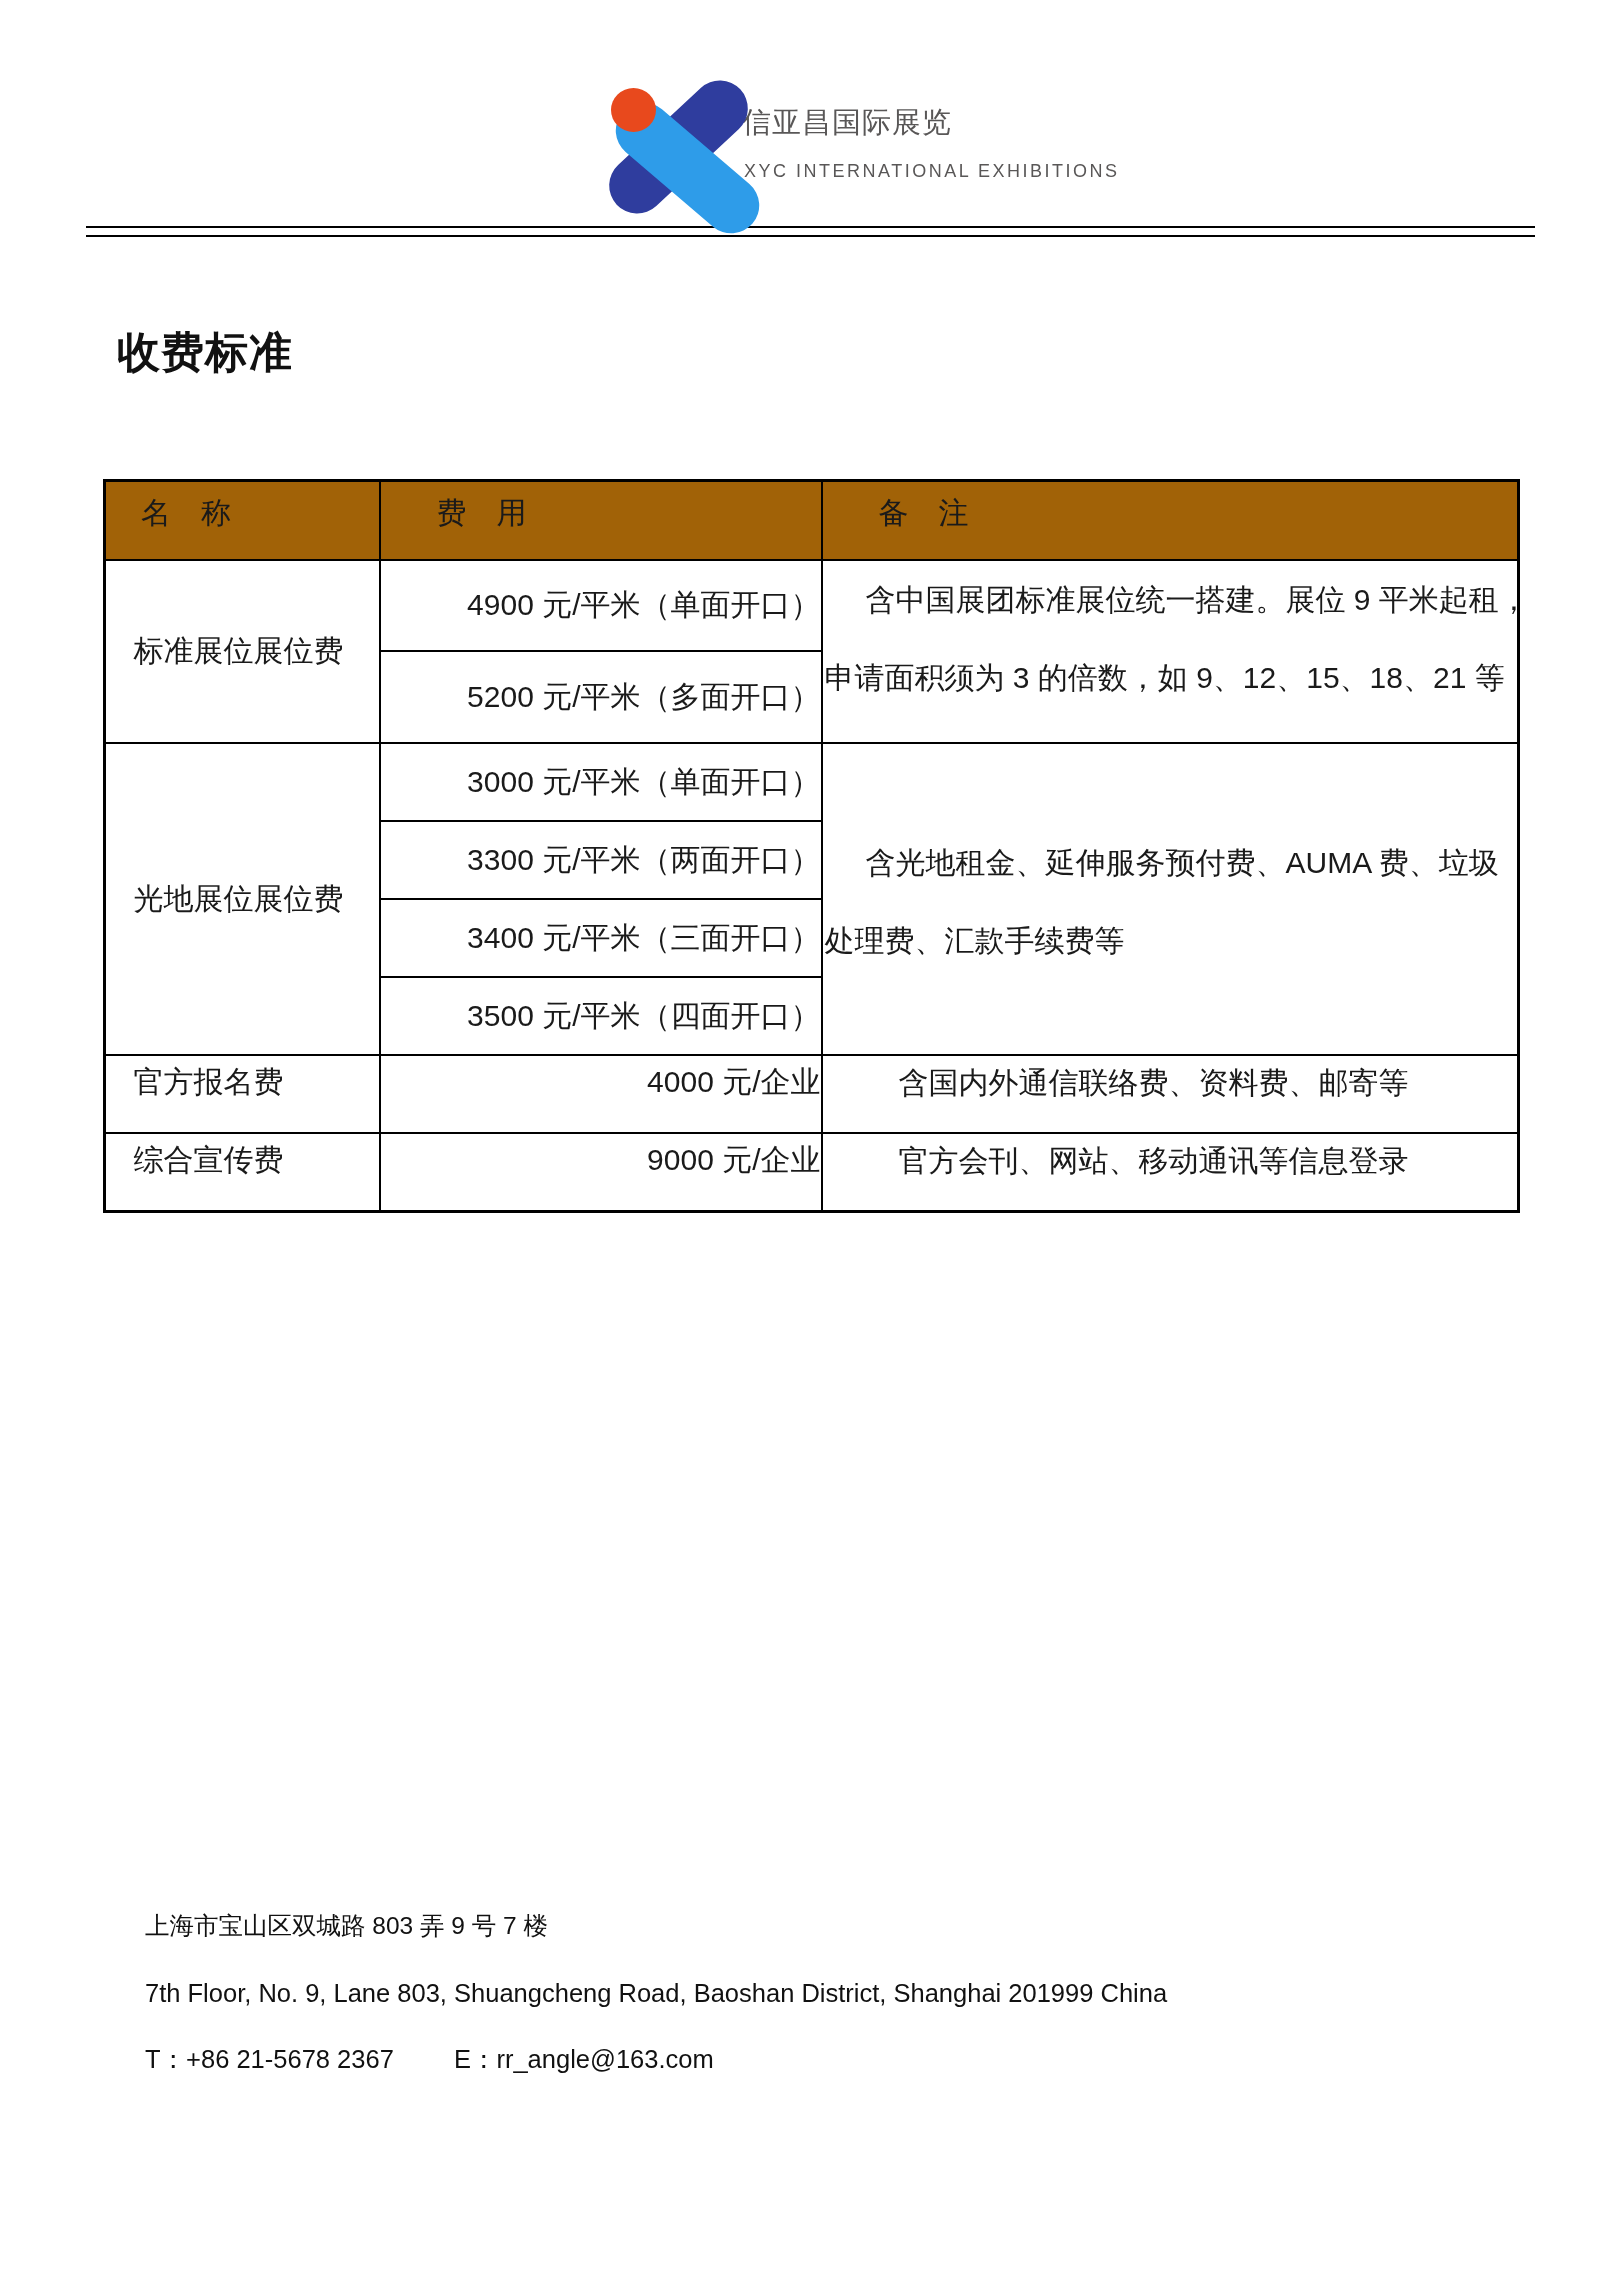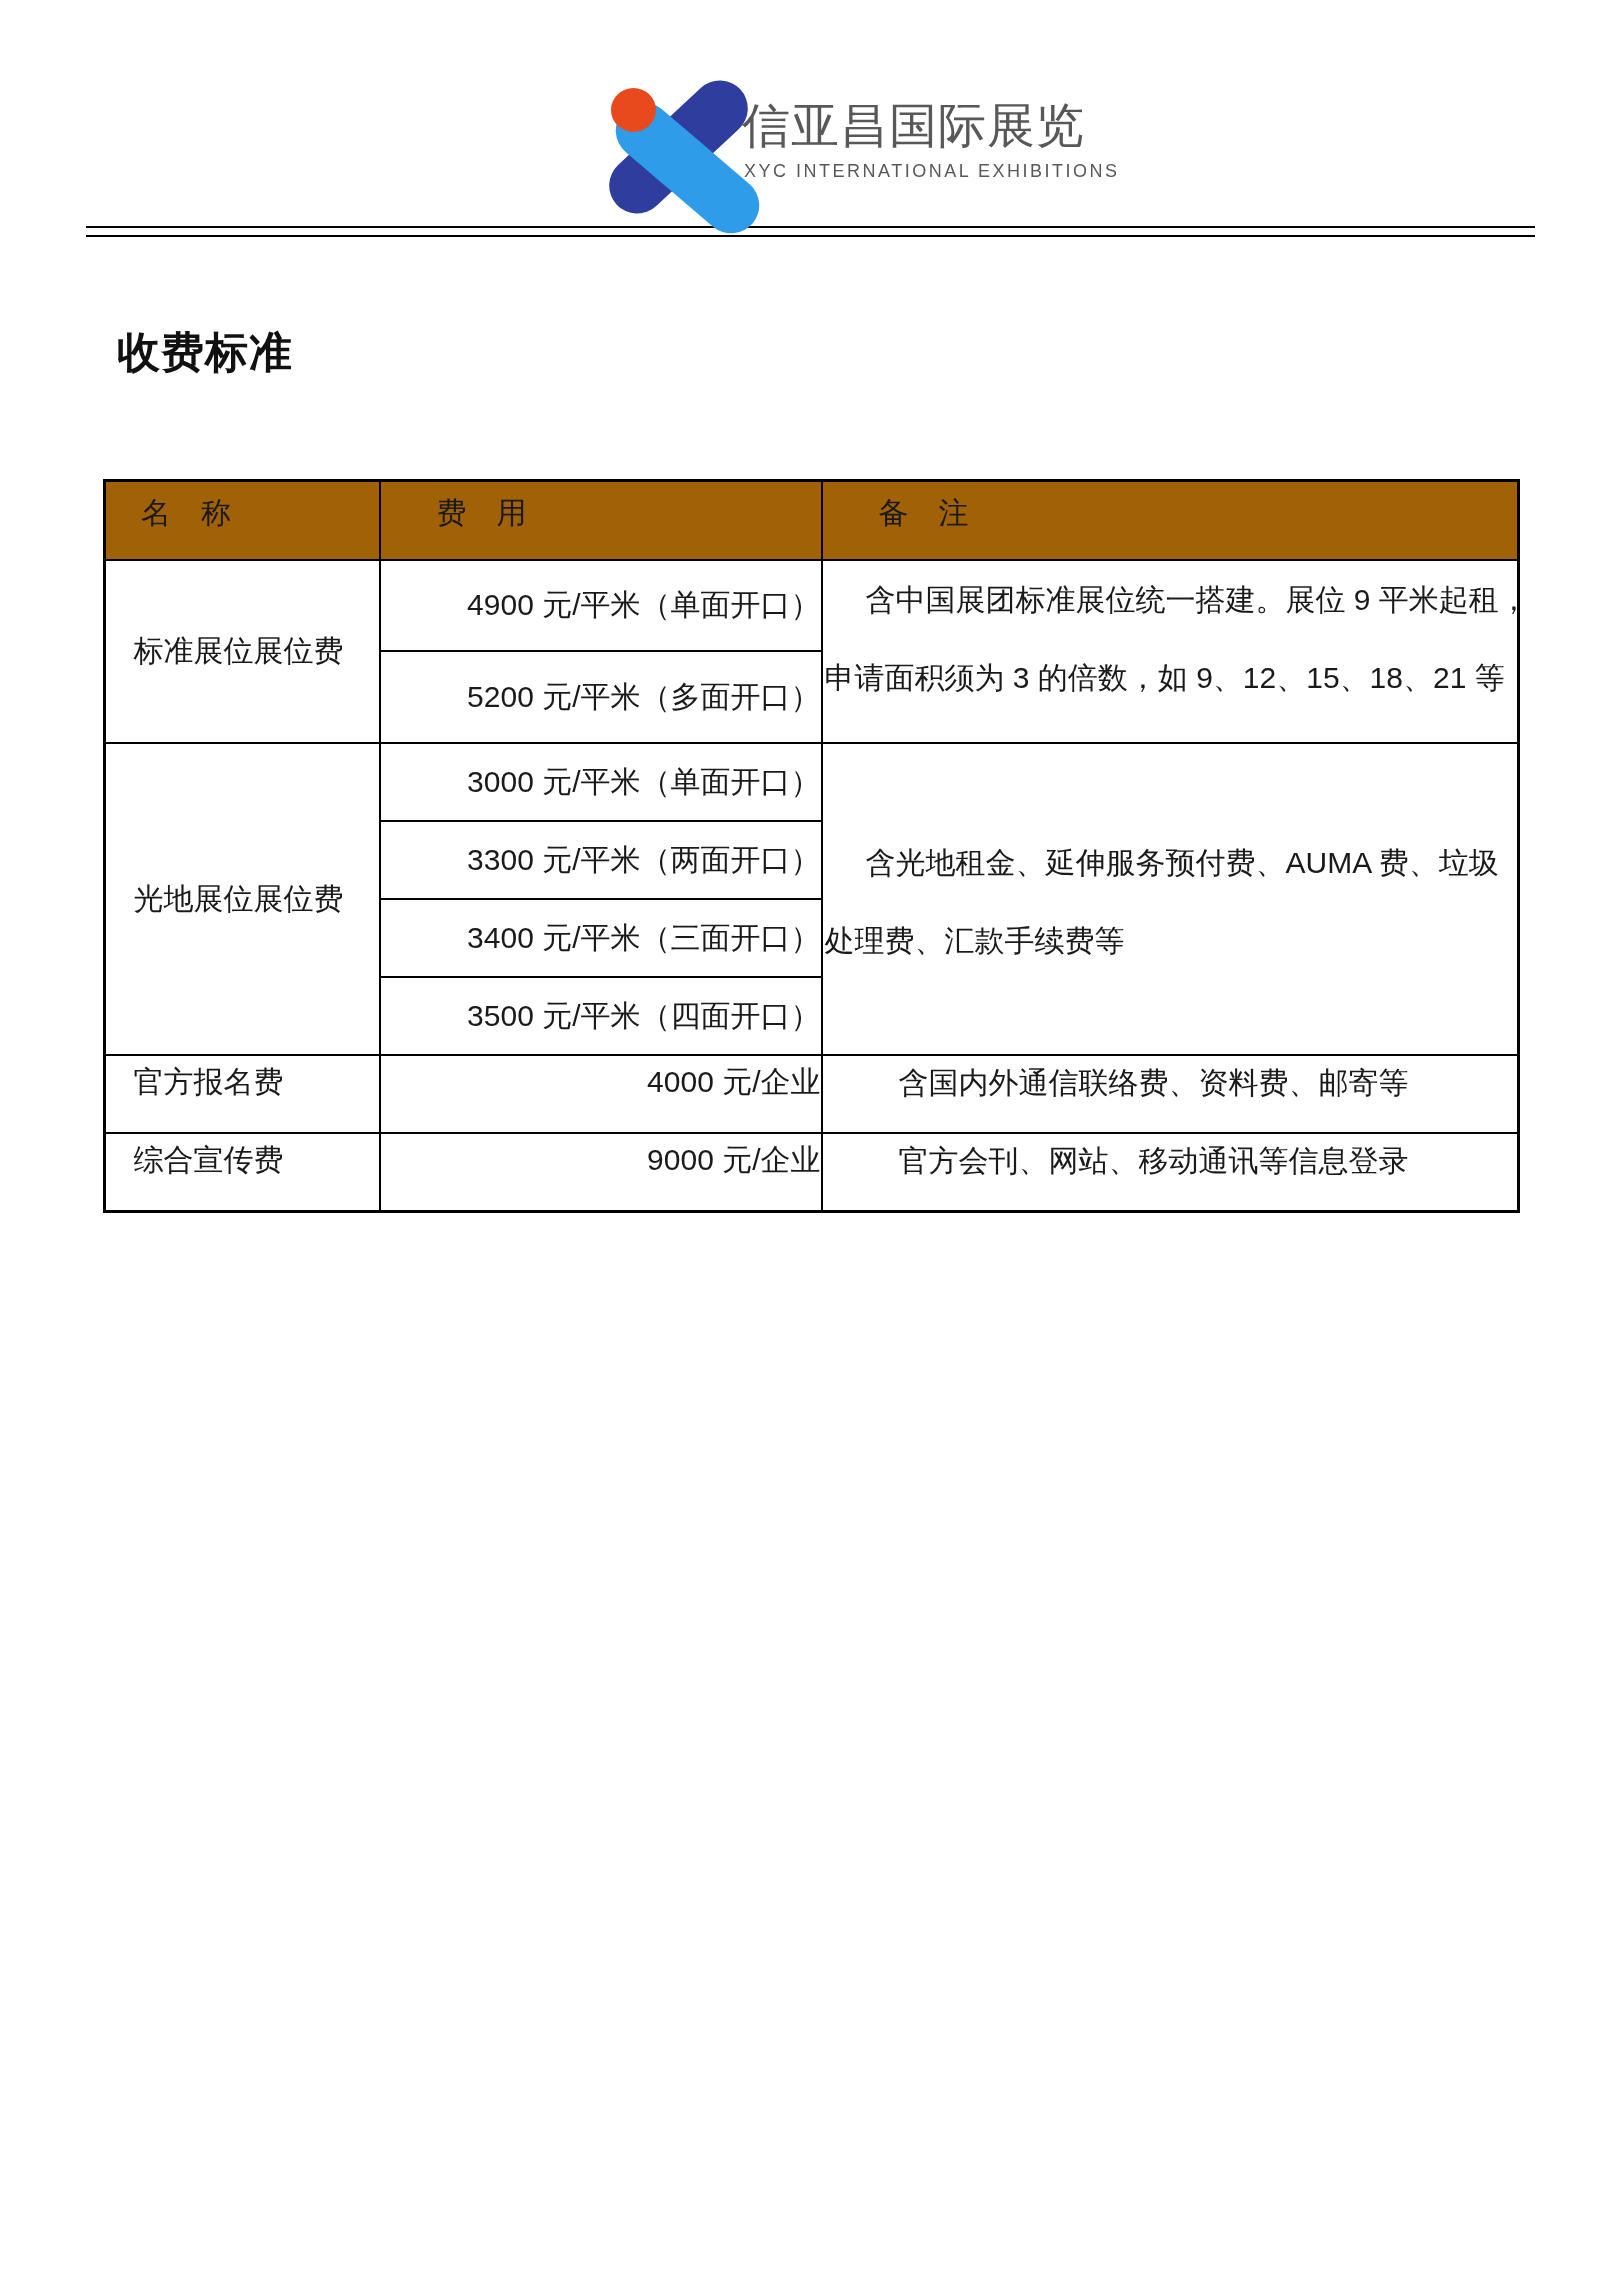--- a/index.html
+++ b/index.html
@@ -43,22 +43,22 @@
   .logo-mark .dot {
     position: absolute;
     left: 10.8px; top: 16.7px;
     width: 45px; height: 44px;
     border-radius: 50%;
     background: #E8491D;
     z-index: 3;
   }
   .brand-cn {
     position: absolute;
-    left: 742px; top: 94px;
-    font-size: 48px;
+    left: 742px; top: 103px;
+    font-size: 29px;
     letter-spacing: 1px;
     color: #595757;
     font-weight: normal;
     white-space: nowrap;
   }
   .brand-en {
     position: absolute;
     left: 744px; top: 161px;
     font-size: 18px;
     letter-spacing: 2.5px;
@@ -230,15 +230,25 @@
       </tr>
 
       <tr class="single">
         <td class="name-cell">综合宣传费</td>
         <td class="fee-cell">9000 元/企业</td>
         <td class="remark-cell single-remark">官方会刊、网站、移动通讯等信息登录</td>
       </tr>
     </tbody>
   </table>
 
+  <div class="footer">
+    <p class="addr-cn">上海市宝山区双城路 803 弄 9 号 7 楼</p>
+    <p class="addr-en">7th Floor, No. 9, Lane 803, Shuangcheng Road, Baoshan District, Shanghai 201999 China</p>
+    <p class="contact-line">
+      <span>T：</span><span>+86 21-5678 2367</span>
+      <span class="email-group">
+        <span>E：</span><span>rr_angle@163.com</span>
+      </span>
+    </p>
+  </div>
 
 </div>
 
 
 </body></html>

